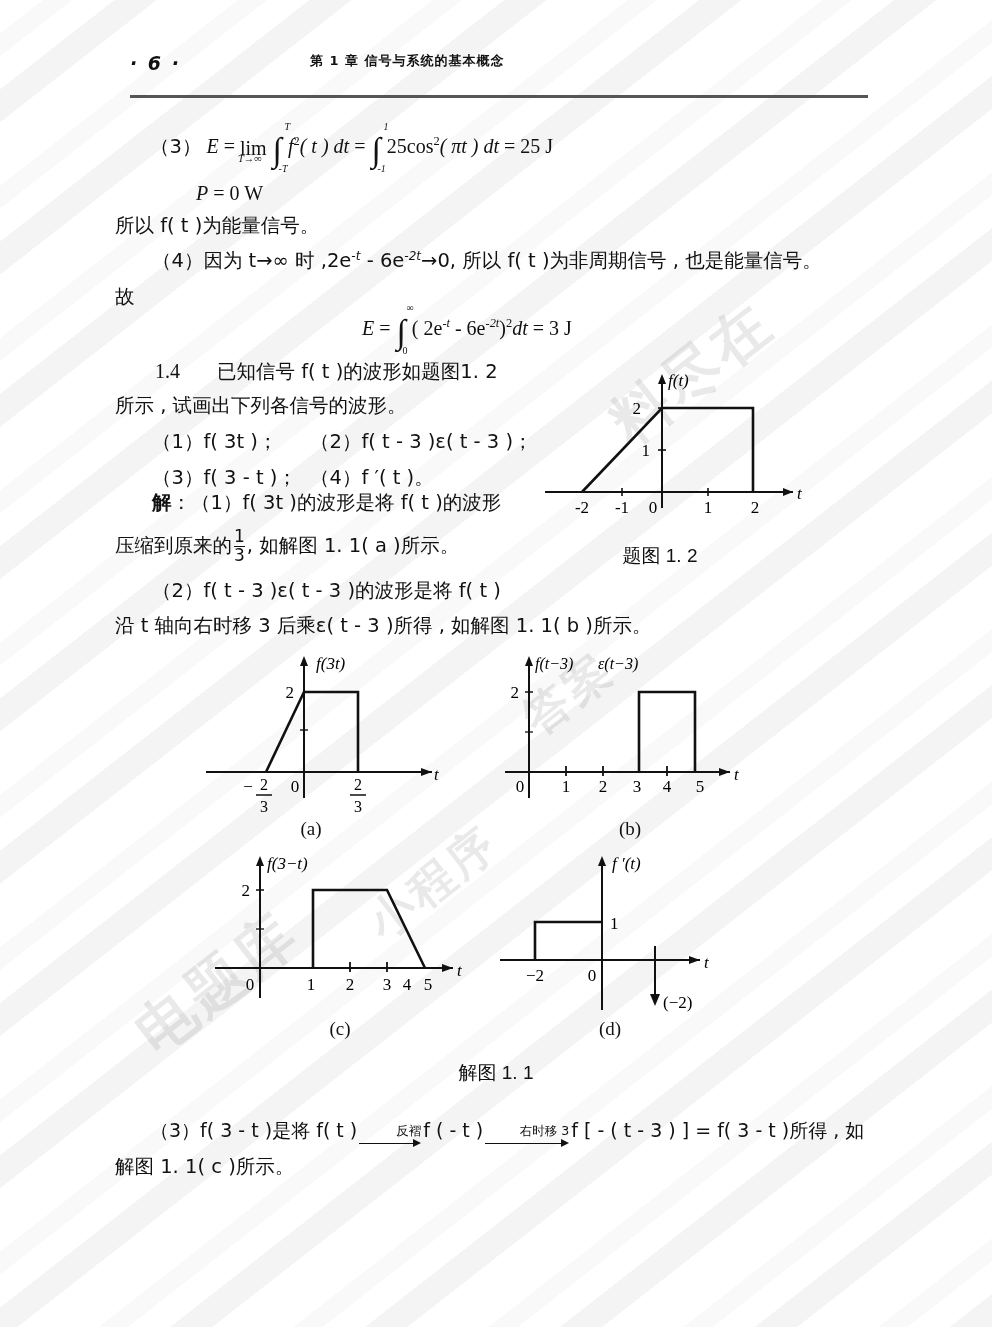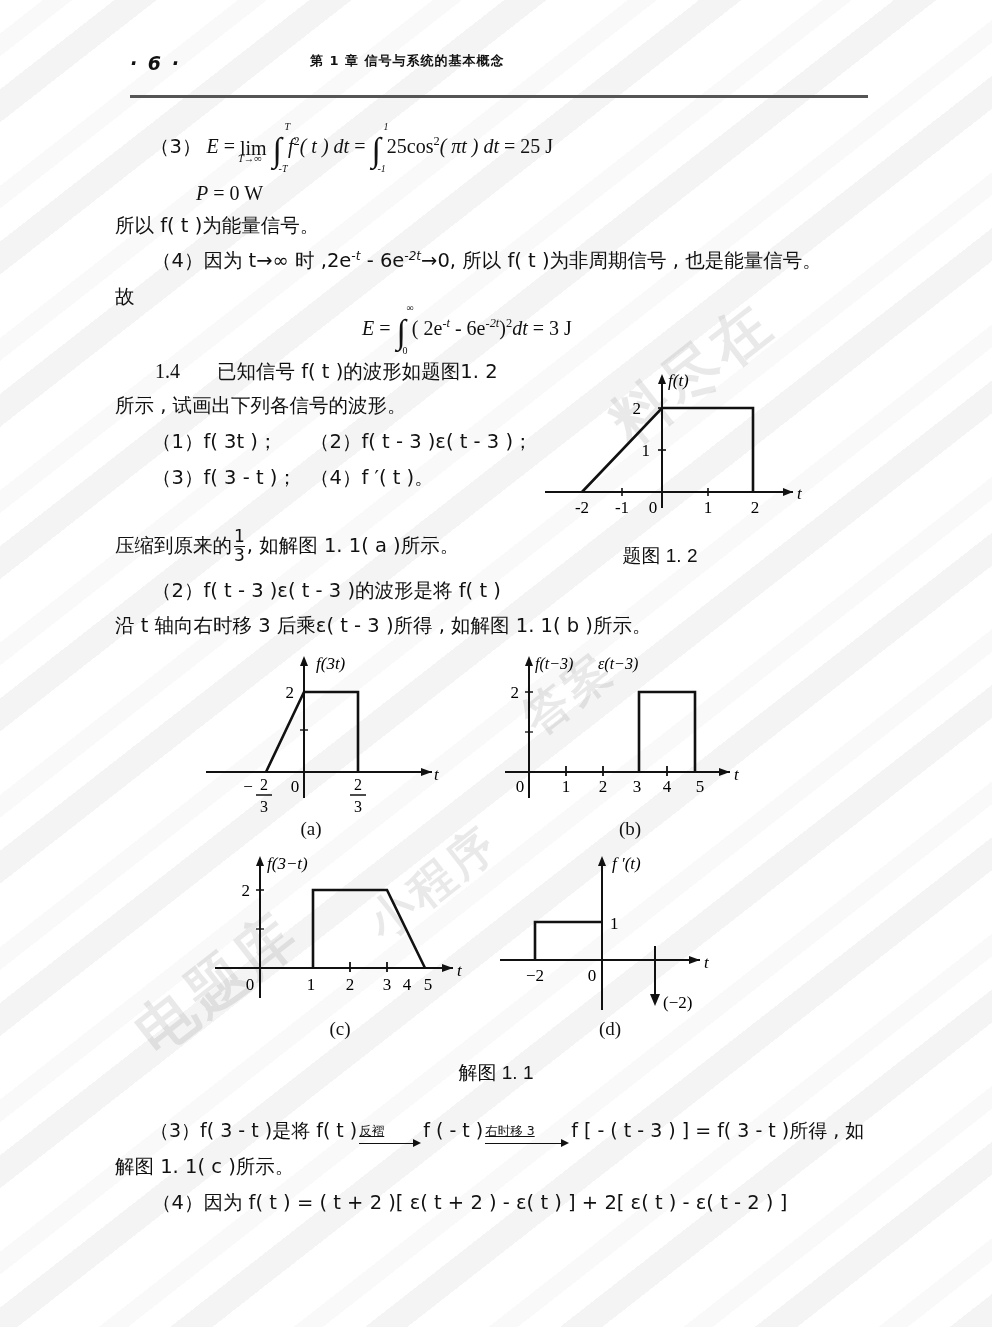--- a/index.html
+++ b/index.html
@@ -87,21 +87,21 @@
 
   .limop{display:inline-block;position:relative;vertical-align:-2px;}
   .limop .under{position:absolute;left:-2px;top:17px;font-size:10.5px;font-style:italic;white-space:nowrap;}
 
   
   .frac{display:inline-block;vertical-align:-9px;text-align:center;font-size:17px;line-height:1.03;margin:0 2px;}
   .frac .num{display:block;}
   .frac .den{display:block;border-top:1.4px solid #111;}
 
   
-  .arrw{display:inline-block;position:relative;text-align:left;vertical-align:2px;margin:0 2px;text-decoration:underline;}
+  .arrw{display:inline-block;position:relative;text-align:right;vertical-align:2px;margin:0 2px;}
   .arrw .lbl{
     display:block;font-size:12.5px;
     font-family:"DejaVu Sans","Liberation Sans",sans-serif;
     line-height:1;margin-bottom:1px;
   }
   .arrw .shaft{display:block;position:relative;height:10px;}
   .arrw .shaft::before{
     content:"";position:absolute;left:0;right:7px;top:4px;height:1.7px;background:#111;
   }
   .arrw .shaft::after{
@@ -179,20 +179,23 @@
     <span>1.4</span>
     <span class="cn" style="margin-left:32px">已知信号 f( t )的波形如题图1. 2</span>
   </div>
   <div class="txt cn" style="left:115px;top:393px;">所示 , 试画出下列各信号的波形。</div>
 
   <div class="txt cn" style="left:152px;top:429px;">（1）f( 3t )；</div>
   <div class="txt cn" style="left:310px;top:429px;">（2）f( t - 3 )ε( t - 3 )；</div>
   <div class="txt cn" style="left:152px;top:465px;">（3）f( 3 - t )；</div>
   <div class="txt cn" style="left:310px;top:465px;">（4）f ′( t )。</div>
 
+  <div class="txt cn" style="left:152px;top:490px;">
+    <span class="bold">解</span><span>：（1）f( 3t )的波形是将 f( t )的波形</span>
+  </div>
 
   <div class="txt cn" style="left:115px;top:528px;">
     <span>压缩到原来的</span><span class="frac"><span class="num">1</span><span class="den">3</span></span><span>, 如解图 1. 1( a )所示。</span>
   </div>
 
   <div class="txt cn" style="left:152px;top:578px;">（2）f( t - 3 )ε( t - 3 )的波形是将 f( t )</div>
   <div class="txt cn" style="left:115px;top:613px;">沿 t 轴向右时移 3 后乘ε( t - 3 )所得 , 如解图 1. 1( b )所示。</div>
 
   <div class="fig" style="left:545px;top:368px;width:330px;height:145px;">
     <svg width="330" height="145" viewBox="0 0 330 145">
@@ -318,15 +321,14 @@
     <div class="fig-cap" style="top:168px;left:-30px;width:280px;">(d)</div>
   </div>
 
   <div class="fig-cap fig-cap-cn" style="position:absolute;left:0;top:1060px;width:992px;text-align:center;">解图 1. 1</div>
 
   <div class="txt cn" style="left:150px;top:1118px;font-size:19px;">
     <span>（3）f( 3 - t )是将 f( t )</span><span class="arrw" style="width:62px;"><span class="lbl">反褶</span><span class="shaft"></span></span><span>f ( - t )</span><span class="arrw" style="width:84px;"><span class="lbl">右时移 3</span><span class="shaft"></span></span><span>f [ - ( t - 3 ) ] = f( 3 - t )所得 , 如</span>
   </div>
   <div class="txt cn" style="left:115px;top:1154px;">解图 1. 1( c )所示。</div>
 
-  <div class="txt cn" style="left:152px;top:1190px;">（4）因为 f( t ) = ( t + 2 )[ ε( t + 2 ) - ε( t ) ] + 2[ ε( t ) - ε( t - 2 ) ]</div>
 
 </div>
 
 </body></html>

